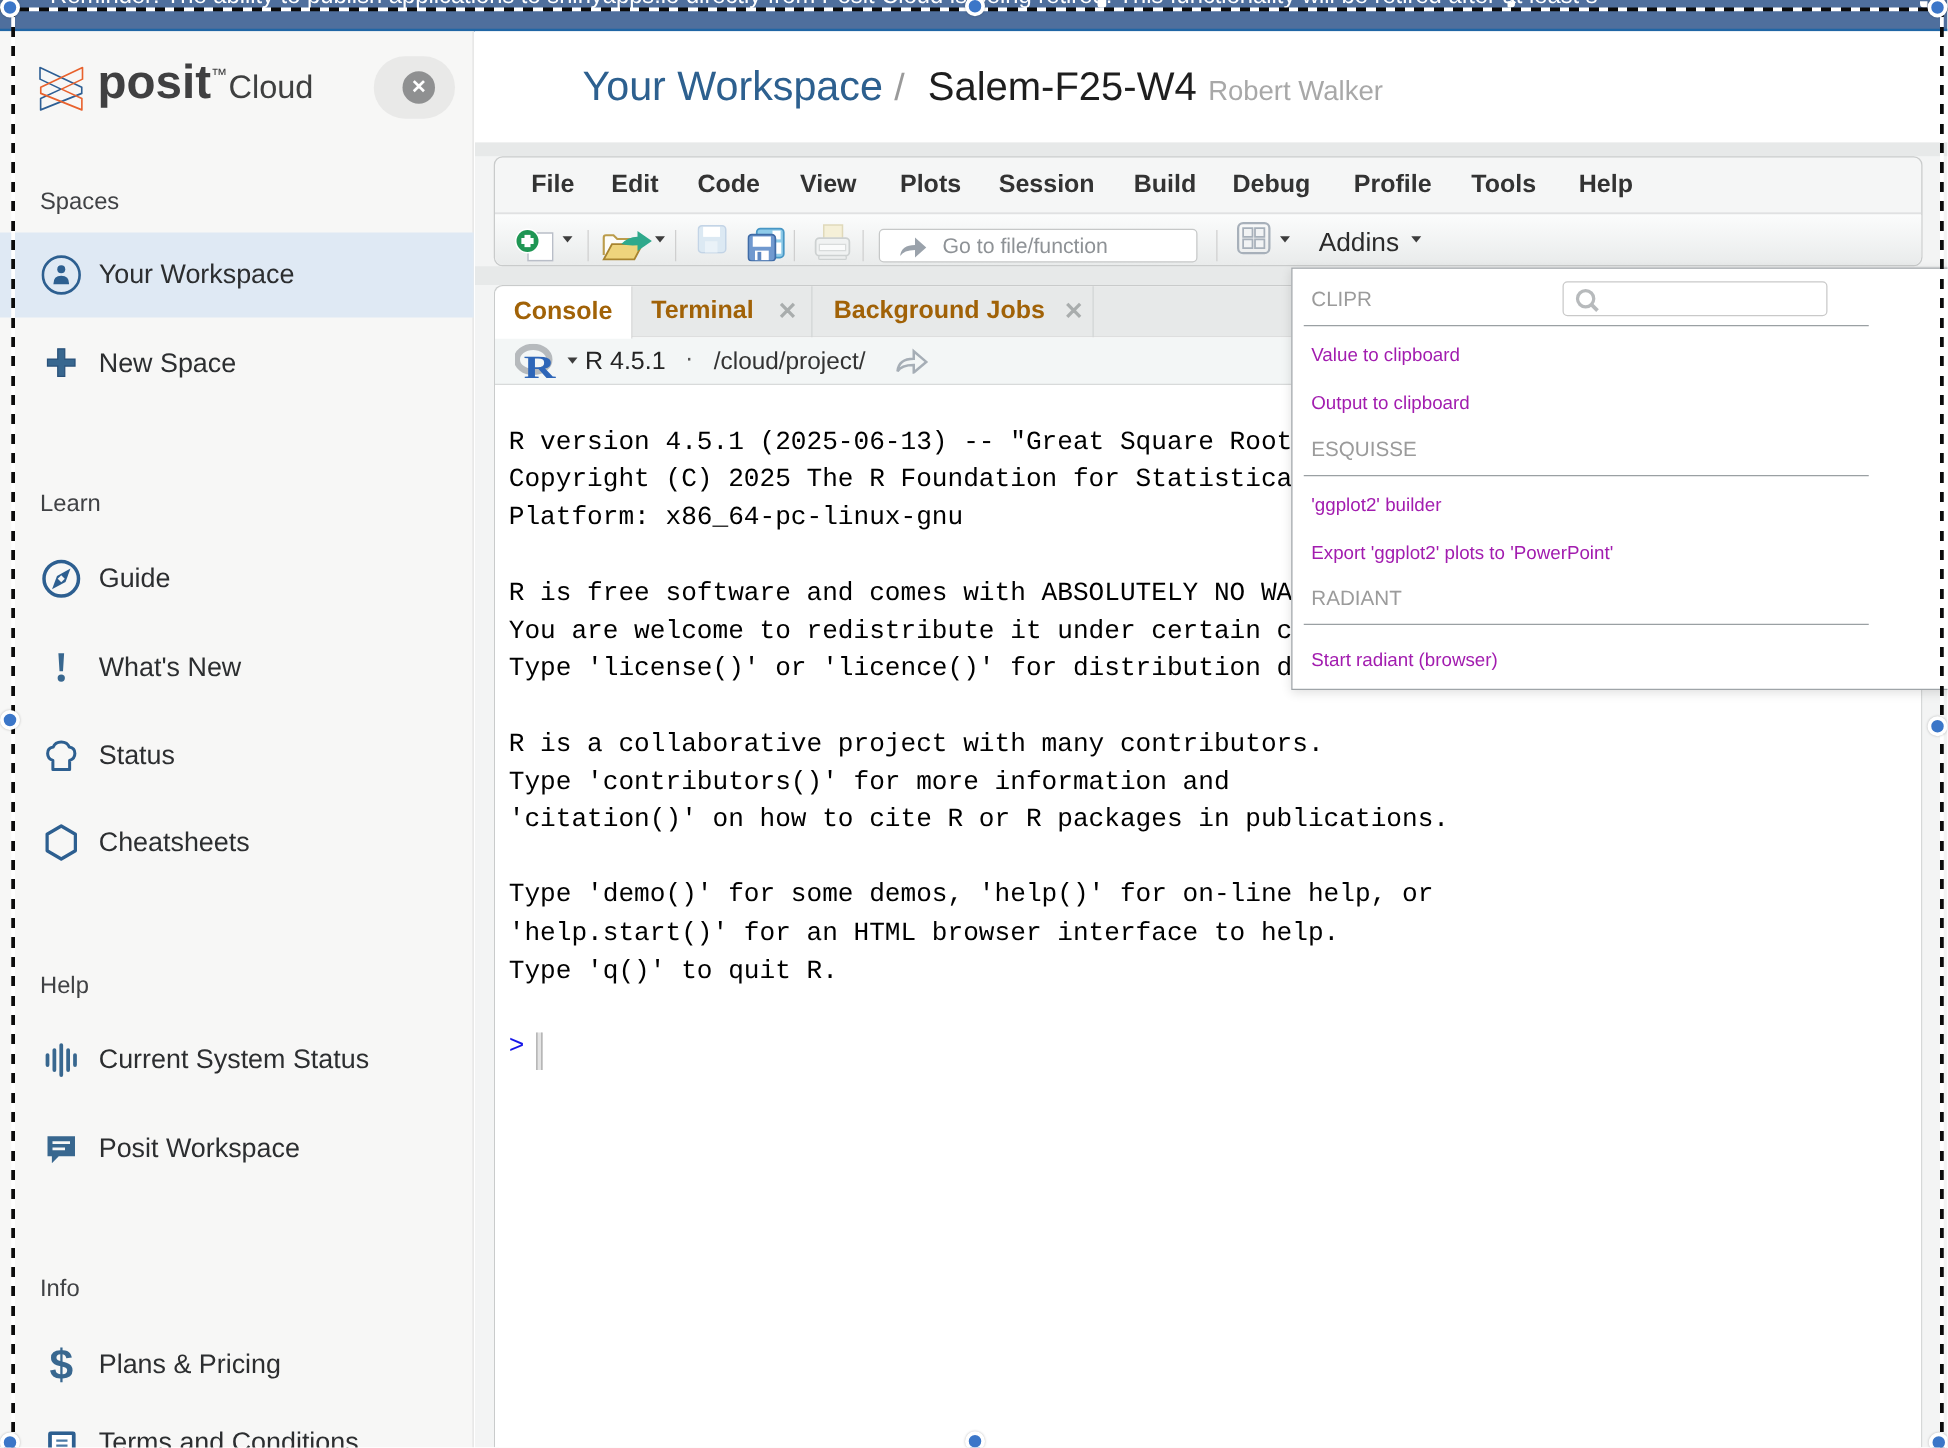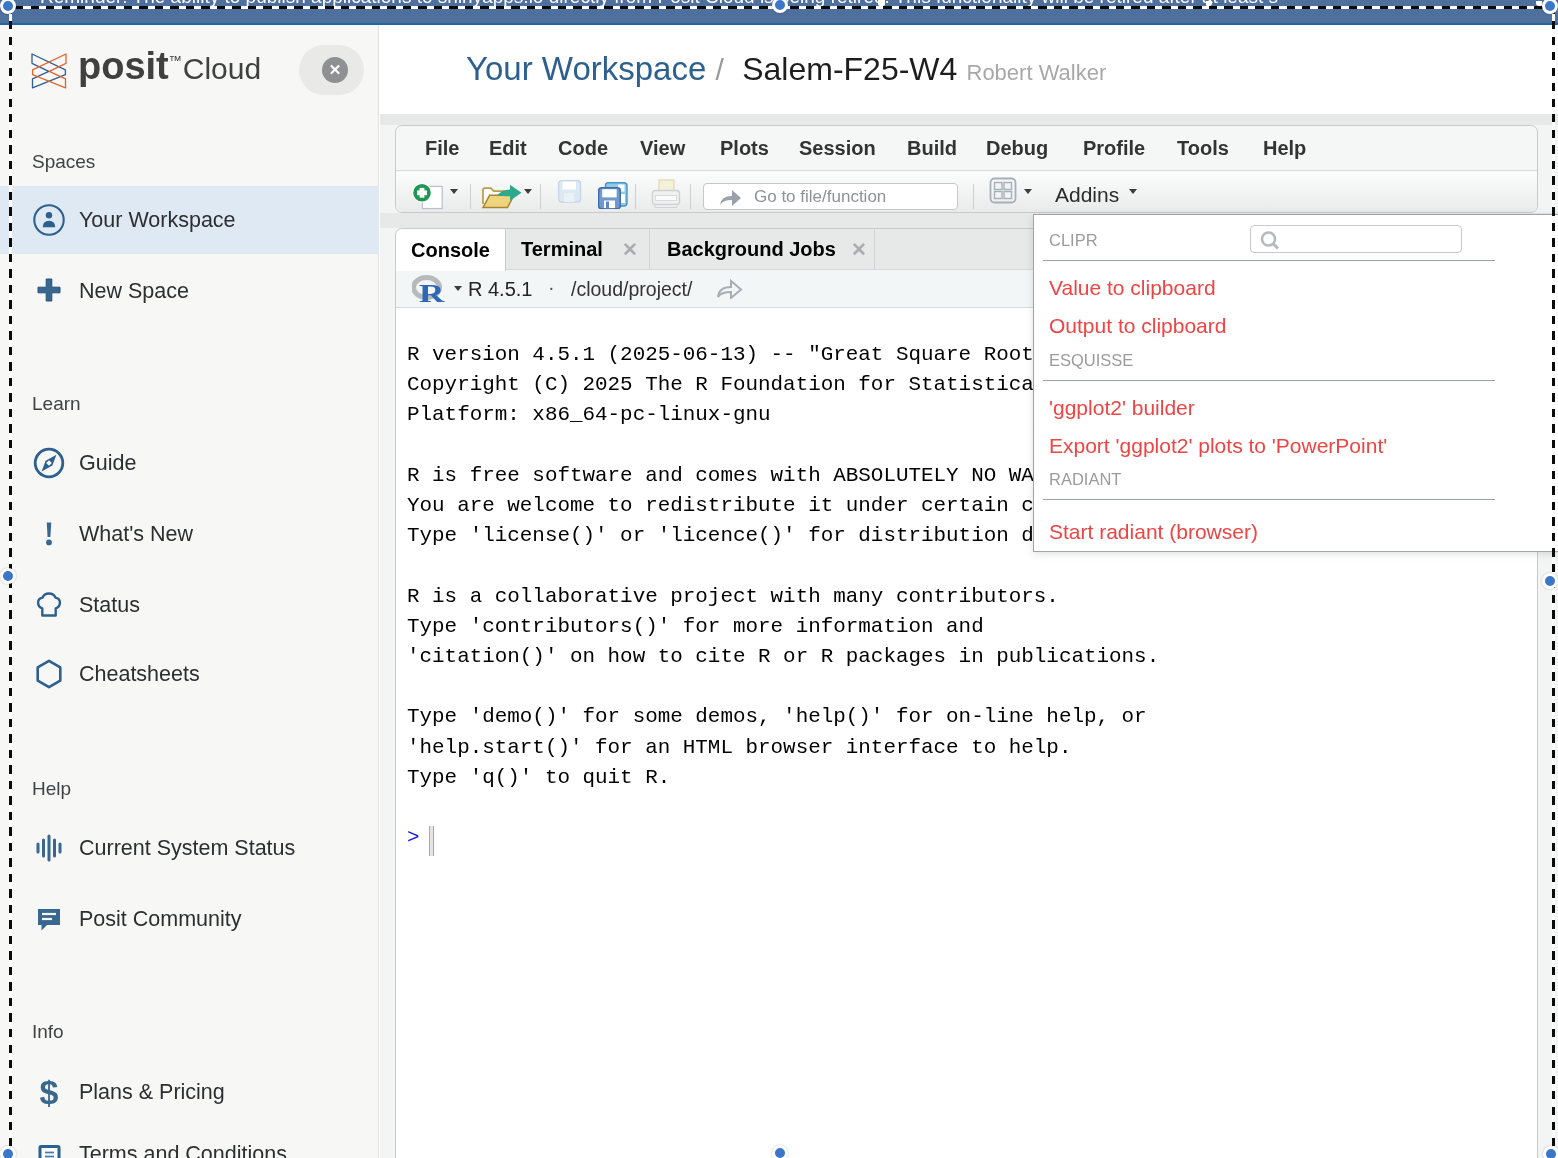--- a/index.html
+++ b/index.html
@@ -48,31 +48,31 @@
   .caret { position:absolute; width:0; height:0; border-left:4.5px solid transparent; border-right:4.5px solid transparent; border-top:5.5px solid #3d3d3d; }
   #gobox { position:absolute; left:307px; top:11px; width:255px; height:27px; background:#fff; border:1px solid #c6c8c8; border-radius:4px; }
   #gotext { position:absolute; left:50px; top:3px; font-size:17px; color:#8e9296; }
   #addins { position:absolute; left:659px; top:23px; transform:translateY(-50%); font-size:21px; color:#2b2b2b; }
 
   
   #conspane { left:395px; top:228px; width:1143px; height:930px; background:#fff;
      border:1px solid #c9cbcb; border-bottom:none; border-radius:7px 7px 0 0; }
   #tabstrip { left:0; top:0; width:1141px; height:41px; background:#e7e9e9; border-radius:7px 7px 0 0; border-bottom:1px solid #d5d7d7;}
   #tab-console { position:absolute; left:0; top:0; width:110px; height:42px; background:#fff; border-right:1px solid #c9cbcb; border-radius:7px 0 0 0; z-index:2; }
-  .tabtxt { position:absolute; top:50%; transform:translateY(-50%); font-weight:bold; font-size:20px; color:#000000; white-space:nowrap;}
+  .tabtxt { position:absolute; top:50%; transform:translateY(-50%); font-weight:bold; font-size:20px; color:#a16207; white-space:nowrap;}
   .tabx { position:absolute; top:50%; transform:translateY(-50%); font-size:19px; color:#a9adad; font-weight:bold;}
   #infobar { left:0; top:41px; width:1141px; height:38px; background:#f3f6f6; border-bottom:1px solid #d8dada; }
   #consoletext { left:11px; top:111px; font-family:"Liberation Mono", monospace; font-size:20.9px; line-height:30.2px; color:#000; white-space:pre; }
   #prompt { color:#1616e8; }
 
   
   #popup { left:1033px; top:214px; width:532px; height:338px; background:#fff; border:1px solid #9fa4a8;
      box-shadow:0 2px 8px rgba(0,0,0,0.12); }
   .plabel { position:absolute; left:15px; color:#9b9b9b; font-size:16.5px; }
-  .pitem { position:absolute; left:15px; color:#ef4444; font-size:21px; white-space:nowrap; }
+  .pitem { position:absolute; left:15px; color:#a21caf; font-size:15px; white-space:nowrap; }
   .phr { position:absolute; left:9px; width:452px; height:1px; background:#9aa0a3; }
   #psearch { position:absolute; left:216px; top:10px; width:212px; height:28px; border:1px solid #c9c9c9; border-radius:4px; background:#fff; }
 
   
   .dash-h { height:3px; background:repeating-linear-gradient(90deg,#0b0b0b 0 8px,#ffffff 8px 15.5px); }
   .dash-v { width:3px; background:repeating-linear-gradient(180deg,#0b0b0b 0 8px,#ffffff 8px 15.5px); }
   .handle { position:absolute; width:16px; height:16px; border-radius:50%; background:#3b76c8; border:3px solid #fff; box-shadow:0 0 2px rgba(0,0,0,0.25);}
 </style>
 </head>
 <body>
@@ -84,21 +84,21 @@
   <div class="abs" style="left:1206px; top:1px; width:6px; height:5px; background:#fff; border-radius:0 0 3px 1px;"></div>
   <div class="abs" style="left:1536px; top:1px; width:6px; height:5px; background:#fff; border-radius:0 0 1px 3px;"></div>
 
   <div class="abs" id="sidebar">
     <svg class="abs" style="left:29px; top:28px;" width="40" height="36" viewBox="0 0 38 36">
       <g fill="none" stroke-width="1.3" stroke-linejoin="round">
         <path stroke="#2e5f94" d="M2 1 L35.4 16.8 L35.4 21.7 L2.5 34.9 L2.5 25.8 L18.8 18.3 L2 10.3 Z"></path>
         <path stroke="#e8622d" d="M36 1 L2.6 16.8 L2.6 21.7 L35.5 34.9 L35.5 25.8 L19.2 18.3 L36 10.3 Z"></path>
       </g>
     </svg>
-    <div class="abs" id="logotext"><b>posit</b><sup style="font-size:13px;">™</sup><span class="cl" style="font-size:30px; margin-left:1px;">Cloud</span></div>
+    <div class="abs" id="logotext"><b>posit</b><sup style="font-size:13px;">™</sup><span class="cl" style="font-size:26px; margin-left:1px;">Cloud</span></div>
     <div class="abs" id="pill">
         <div class="abs" id="pillcirc">✕</div>
       </div>
 
     <div class="abs slabel" style="top:126px;">Spaces</div>
     <div class="abs srow" id="row-ws" style="top:161px;">
       <svg class="ic" viewBox="0 0 32 34">
           <g fill="none" stroke="#2d5f90" stroke-width="2.1">
         <circle cx="16" cy="17" r="14.7"></circle>
         <circle cx="16" cy="12.3" r="3.2" fill="#2d5f90" stroke="none"></circle>
@@ -163,21 +163,21 @@
     <div class="abs srow" style="top:860px;">
       <svg class="ic" viewBox="0 0 32 34">
           <g>
         <path d="M5 7 h22 v16 h-13 l-5.5 5.5 v-5.5 H5 Z" fill="#38678f"></path>
         <g stroke="#f7f7f6" stroke-width="2.2">
               <line x1="9" y1="12" x2="23" y2="12"></line>
               <line x1="9" y1="17" x2="19" y2="17"></line>
             </g>
       </g>
         </svg>
-      <span class="txt">Posit Community</span>
+      <span class="txt">Posit Workspace</span>
     </div>
 
     <div class="abs slabel" style="top:996px;">Info</div>
     <div class="abs srow" style="top:1033px;">
       <div class="ic" style="color:#38678f; font-size:34px; font-weight:600; text-align:center; line-height:34px;">$</div>
       <span class="txt">Plans &amp; Pricing</span>
     </div>
     <div class="abs srow" style="top:1095px;">
       <svg class="ic" style="top:62%;" viewBox="0 0 32 34">
           <g>

